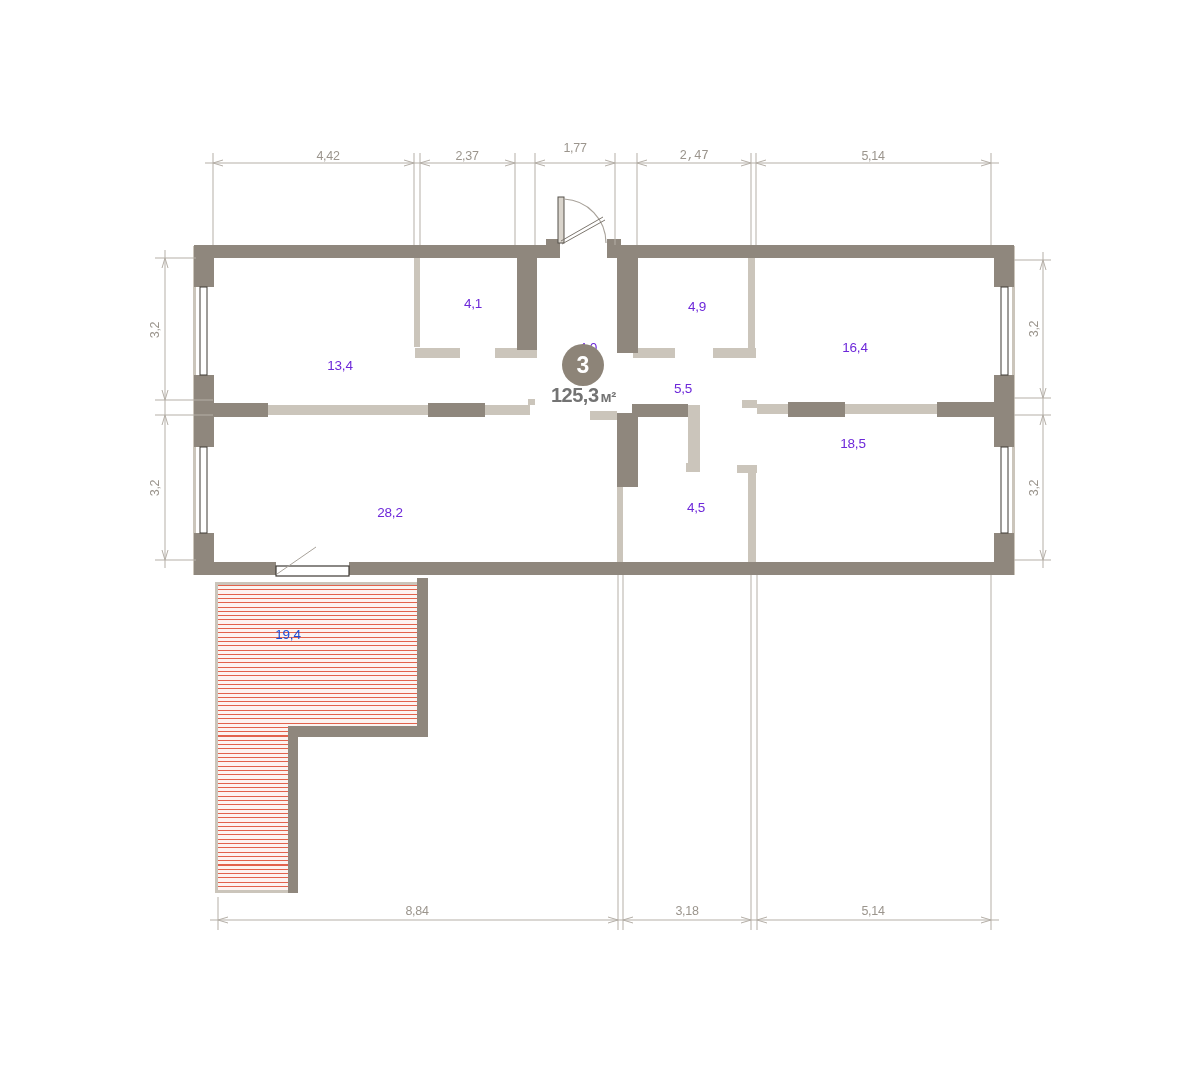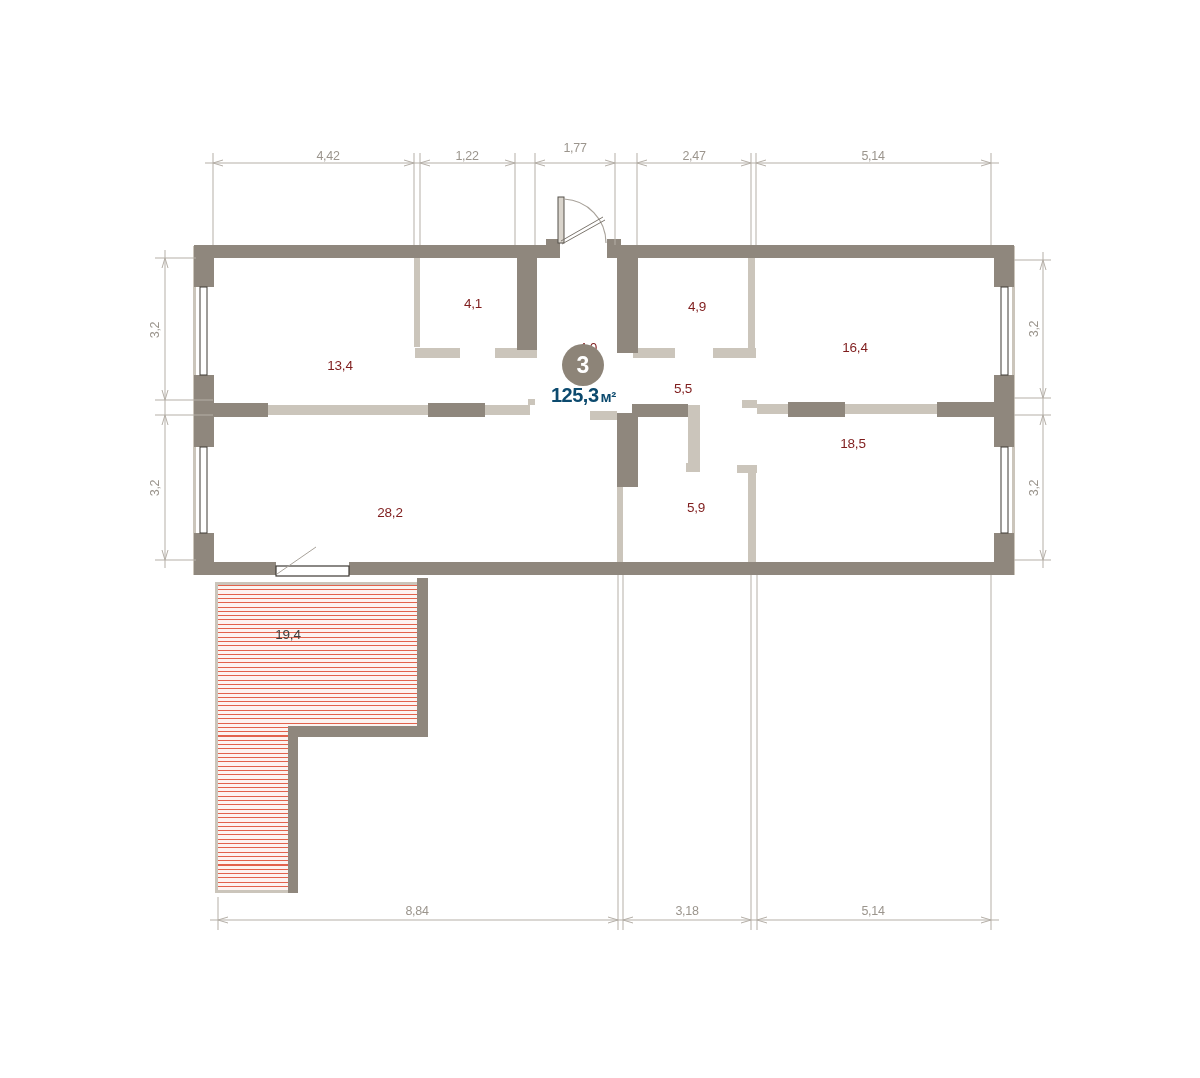--- a/index.html
+++ b/index.html
@@ -1,27 +1,27 @@
 <!DOCTYPE html>
 <html><head>
 <meta charset="utf-8">
 <style>
   html,body{margin:0;padding:0;background:#ffffff;}
   .plan{position:relative;width:1200px;height:1078px;background:#fff;overflow:hidden;
         font-family:"Liberation Sans", sans-serif;}
   .hatch{position:absolute;}
   .label{position:absolute;transform:translate(-50%,-50%);white-space:nowrap;}
-  .room-label{font-size:13.5px;color:#7f1d1d;letter-spacing:-0.2px;}
-  .terrace-label{color:#404040;}
+  .room-label{font-size:13.5px;color:#6d28d9;letter-spacing:-0.2px;}
+  .terrace-label{color:#1d4ed8;}
   .dim-label{font-size:12.5px;color:#9b958d;letter-spacing:-0.3px;}
   .dim-label.v{transform:translate(-50%,-50%) rotate(-90deg);}
   .badge{position:absolute;left:562px;top:344px;width:42px;height:42px;border-radius:50%;
          display:flex;align-items:center;justify-content:center;
          color:#fff;font-size:23px;font-weight:bold;}
-  .total{position:absolute;left:551px;top:384px;font-weight:bold;color:#0c4a6e;
+  .total{position:absolute;left:551px;top:384px;font-weight:bold;color:#737373;
          font-size:20px;letter-spacing:-0.5px;}
   .total .unit{font-size:15px;margin-left:2px;}
   svg{position:absolute;left:0;top:0;}
 </style>
 </head>
 <body>
 
 <div class="plan">
 
   <div class="hatch" style="left:218px;top:585px;width:199px;height:305px;
@@ -164,32 +164,32 @@
     </svg>
 
   <div class="label room-label" style="left:340px;top:365px;">13,4</div>
   <div class="label room-label" style="left:473px;top:303px;">4,1</div>
   <div class="label room-label" style="left:588px;top:307px;margin-top:40px;">4,0</div>
   <div class="label room-label" style="left:697px;top:306px;">4,9</div>
   <div class="label room-label" style="left:855px;top:347px;">16,4</div>
   <div class="label room-label" style="left:683px;top:388px;">5,5</div>
   <div class="label room-label" style="left:853px;top:443px;">18,5</div>
   <div class="label room-label" style="left:390px;top:497px;margin-top:15px;">28,2</div>
-  <div class="label room-label" style="left:696px;top:507px;">5,9</div>
+  <div class="label room-label" style="left:696px;top:507px;">4,5</div>
   <div class="label room-label terrace-label" style="left:288px;top:634px;">19,4</div>
 
   <div class="badge" style="background:#8d8478;">3</div>
   <div class="total">
     <span>125,3</span><span class="unit">м²</span>
   </div>
 
   <div class="label dim-label" style="left:313px;top:156px;margin-left:15px;">4,42</div>
-  <div class="label dim-label" style="left:467px;top:156px;">1,22</div>
+  <div class="label dim-label" style="left:467px;top:156px;">2,37</div>
   <div class="label dim-label" style="left:575px;top:148px;">1,77</div>
-  <div class="label dim-label" style="left:694px;top:156px;">2,47</div>
+  <div class="label dim-label" style="left:694px;top:156px;font-family:Liberation Mono, monospace;">2,47</div>
   <div class="label dim-label" style="left:873px;top:156px;">5,14</div>
 
   <div class="label dim-label" style="left:417px;top:911px;">8,84</div>
   <div class="label dim-label" style="left:687px;top:911px;">3,18</div>
   <div class="label dim-label" style="left:873px;top:911px;">5,14</div>
 
   <div class="label dim-label v" style="left:155px;top:330px;">3,2</div>
   <div class="label dim-label v" style="left:155px;top:488px;">3,2</div>
 
   <div class="label dim-label v" style="left:1034px;top:329px;">3,2</div>

